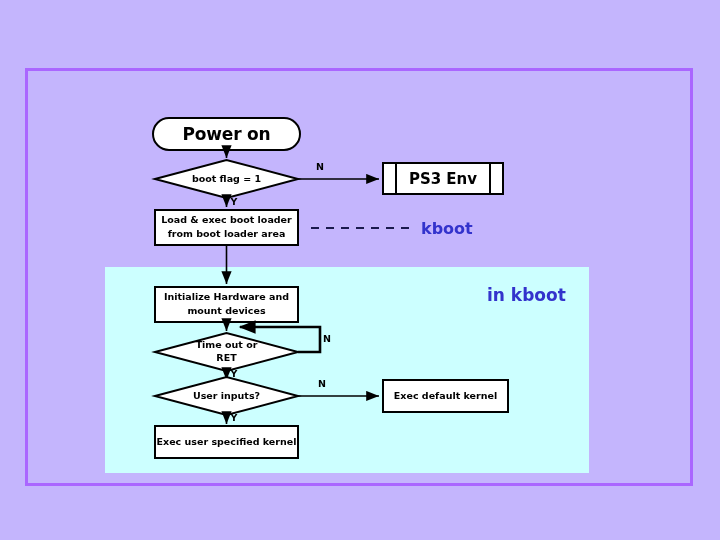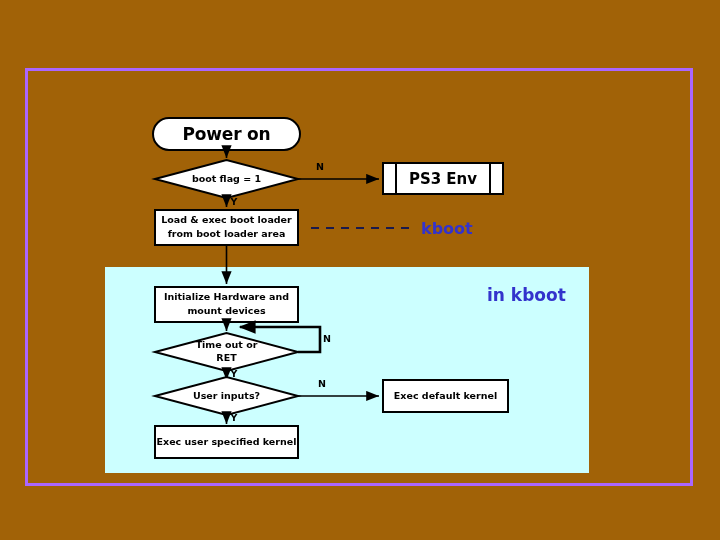--- a/index.html
+++ b/index.html
@@ -4,21 +4,21 @@
 <style>
   html, body {
     margin: 0;
     padding: 0;
     background: #ffffff;
   }
   #slide {
     position: relative;
     width: 720px;
     height: 540px;
-    background: #a16207;
+    background: #c4b5fd;
     overflow: hidden;
     font-family: "DejaVu Sans", "Liberation Sans", sans-serif;
   }
   #frame {
     position: absolute;
     left: 25px;
     top: 68px;
     width: 668px;
     height: 418px;
     border: 3px solid #aa66ff;

